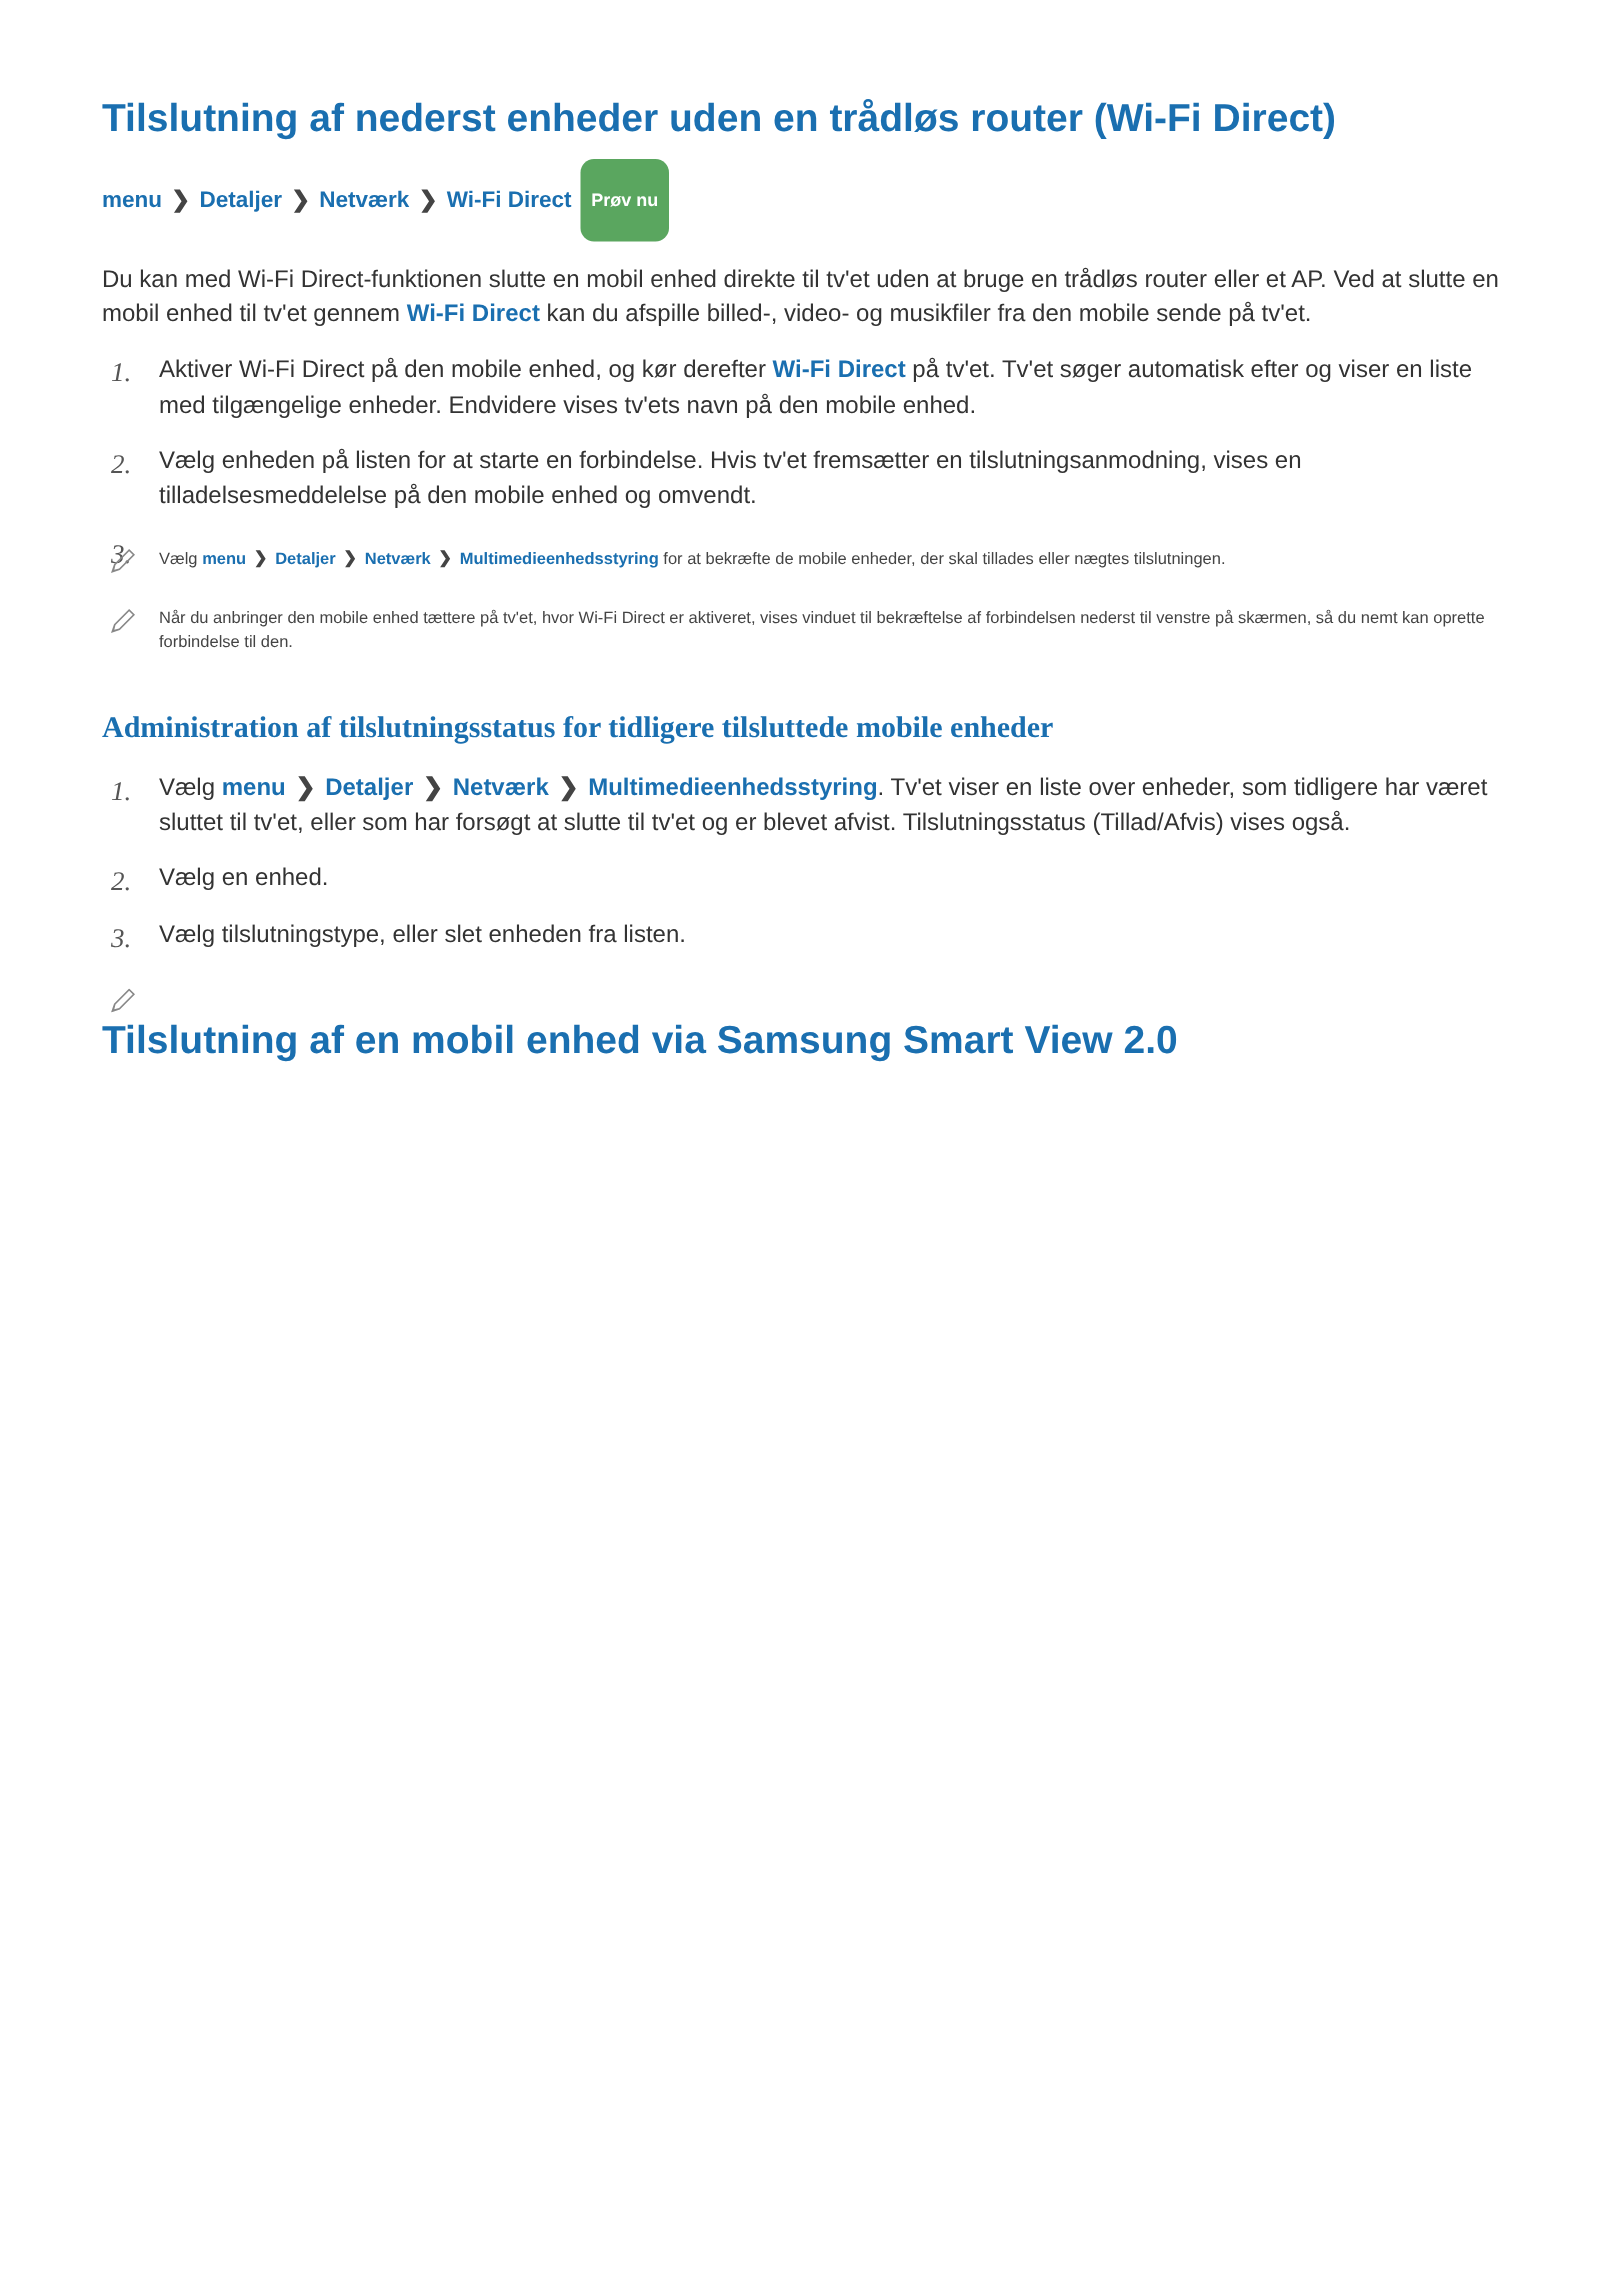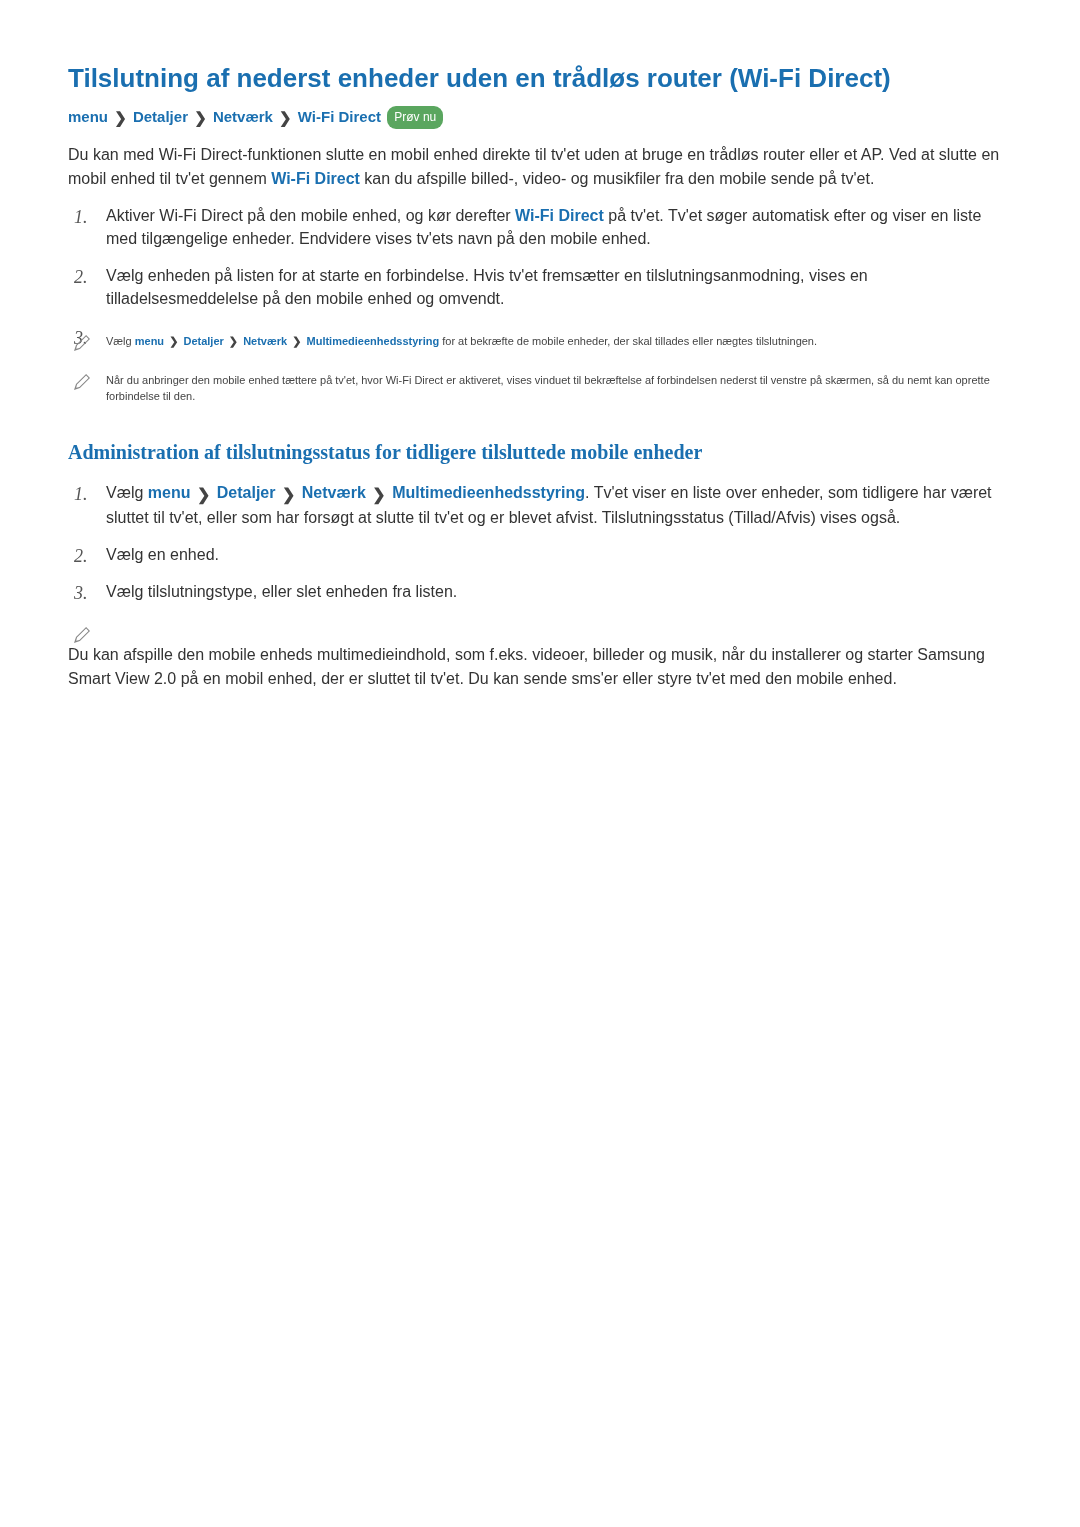--- a/index.html
+++ b/index.html
@@ -36,22 +36,22 @@
     vertical-align: middle;
     margin: 0 2px;
     color: #444;
     font-weight: bold;
   }
   .badge {
     display: inline-block;
     background: #5aa65f;
     color: #fff;
     font-size: 12px;
-    font-weight: normal;
-    padding: 3px 7px;
+    font-weight: bold;
+    padding: 19px 7px;
     border-radius: 9px;
     vertical-align: middle;
     margin-left: 2px;
   }
   p {
     font-size: 16px;
     margin: 0 0 14px 0;
   }
   .inline-link {
     color: #1a6fb0;
@@ -172,14 +172,14 @@
   </li>
 </ol>
 
 <div class="note">
   <svg class="note-icon" viewBox="0 0 16 16" fill="currentColor">
       <path d="M12.1 1.5l2.4 2.4-9.1 9.1-3.2.8.8-3.2 9.1-9.1zm0-1.5L2 10.1 0 16l5.9-2L16 3.9 12.1 0z"></path>
     </svg>
 </div>
 
 <div class="section2">
-  <p>Du kan afspille den mobile enheds multimedieindhold, som f.eks. videoer, billeder og musik, når du installerer og starter Samsung Smart View 2.0 på en mobil enhed, der er sluttet til tv'et. Du kan sende sms'er eller styre tv'et med den mobile enhed.</p>
+  <h1>Tilslutning af en mobil enhed via Samsung Smart View 2.0</h1>
 </div>
 
 </body></html>

